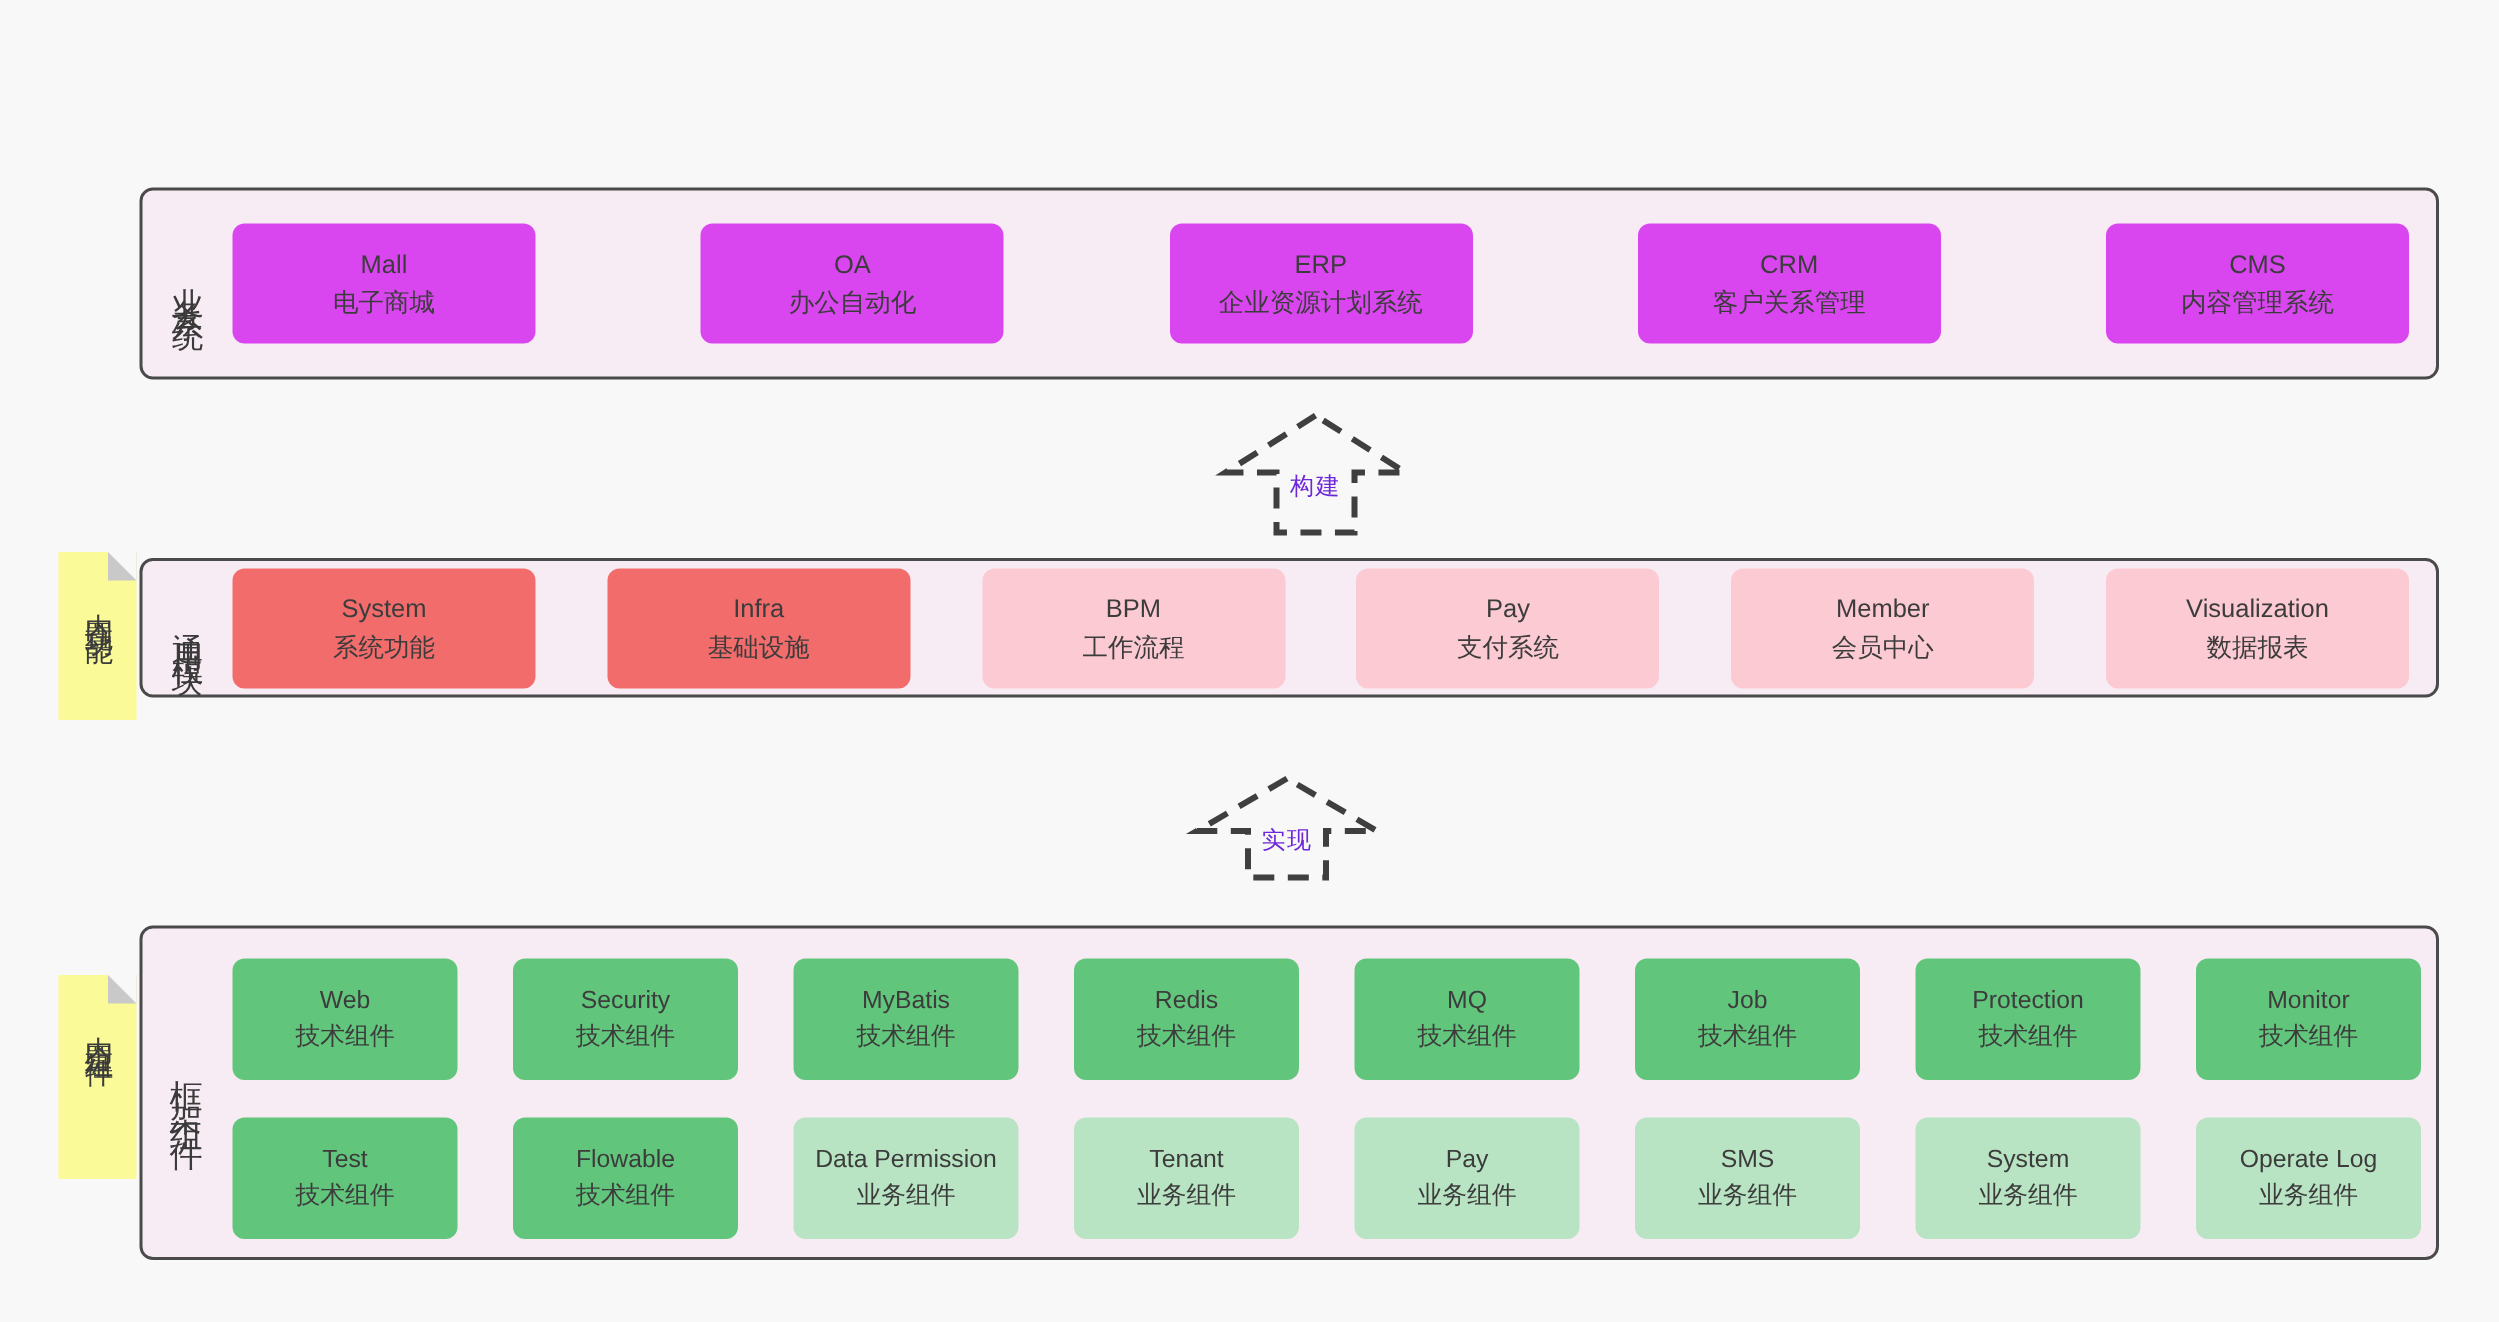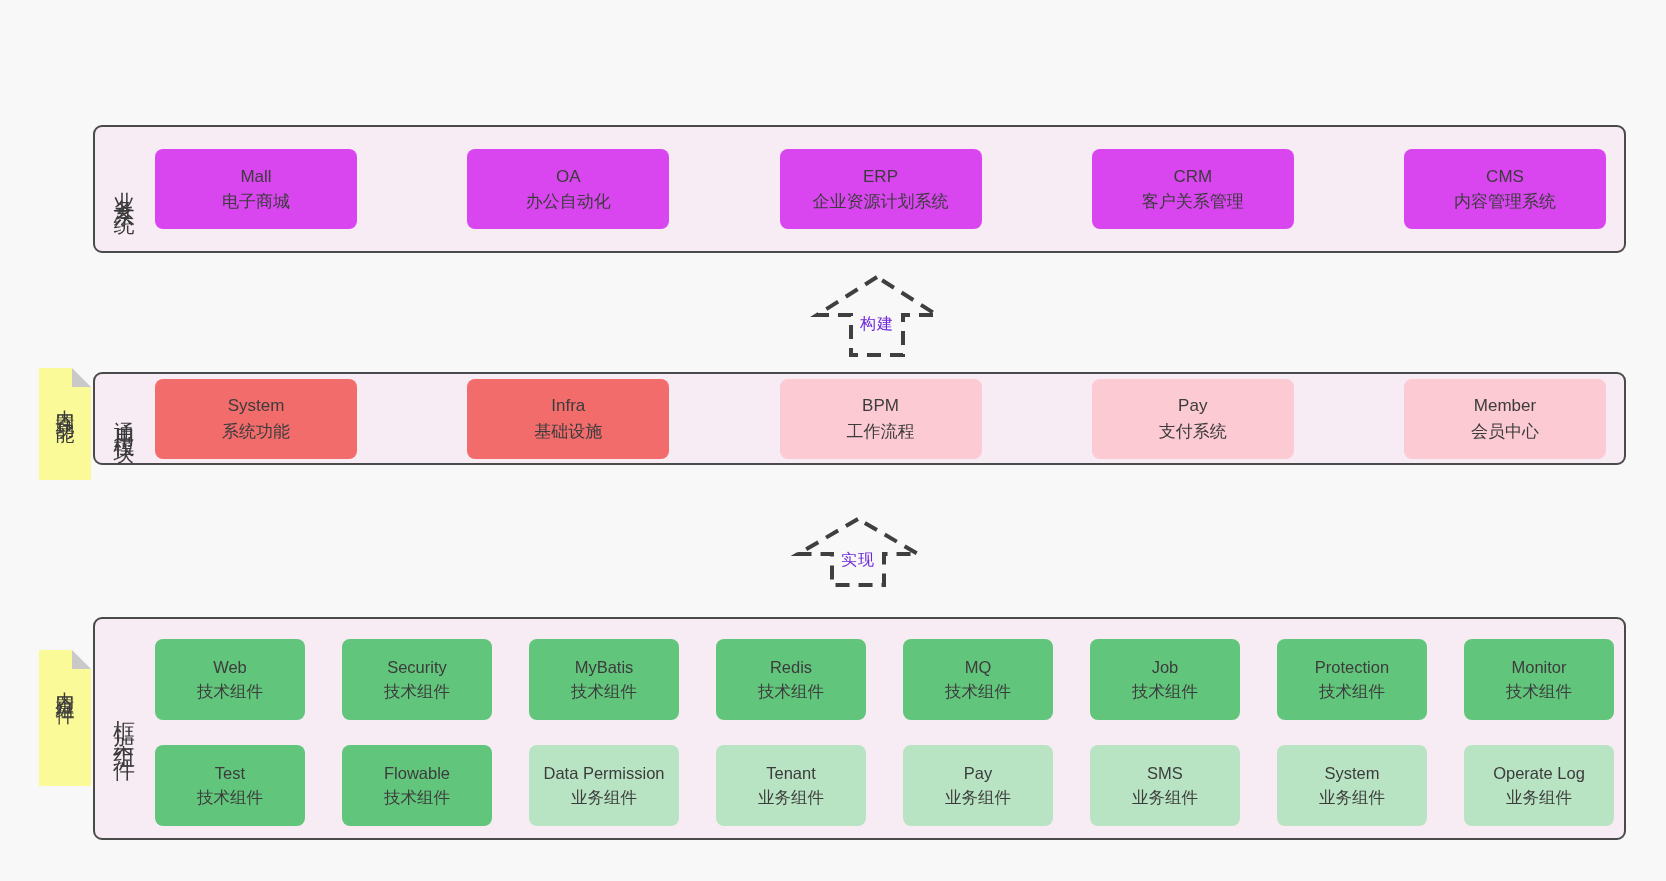--- a/index.html
+++ b/index.html
@@ -100,20 +100,24 @@
         <span>工作流程</span>
       </div>
     <div class="bx c-pink">
         <span>Pay</span>
         <span>支付系统</span>
       </div>
     <div class="bx c-pink">
         <span>Member</span>
         <span>会员中心</span>
       </div>
+    <div class="bx c-pink">
+        <span>Visualization</span>
+        <span>数据报表</span>
+      </div>
   </div>
 </div>
 
 <div class="arrow" id="arrow-implement">
   <svg width="138" height="72" viewBox="0 0 138 72">
     <polygon points="69,3 9,38 43,38 43,69 95,69 95,38 129,38" fill="none" stroke="#3f3f3f" stroke-width="4" stroke-dasharray="14 9"></polygon>
   </svg>
   <span class="arrow-label">实现</span>
 </div>
 

